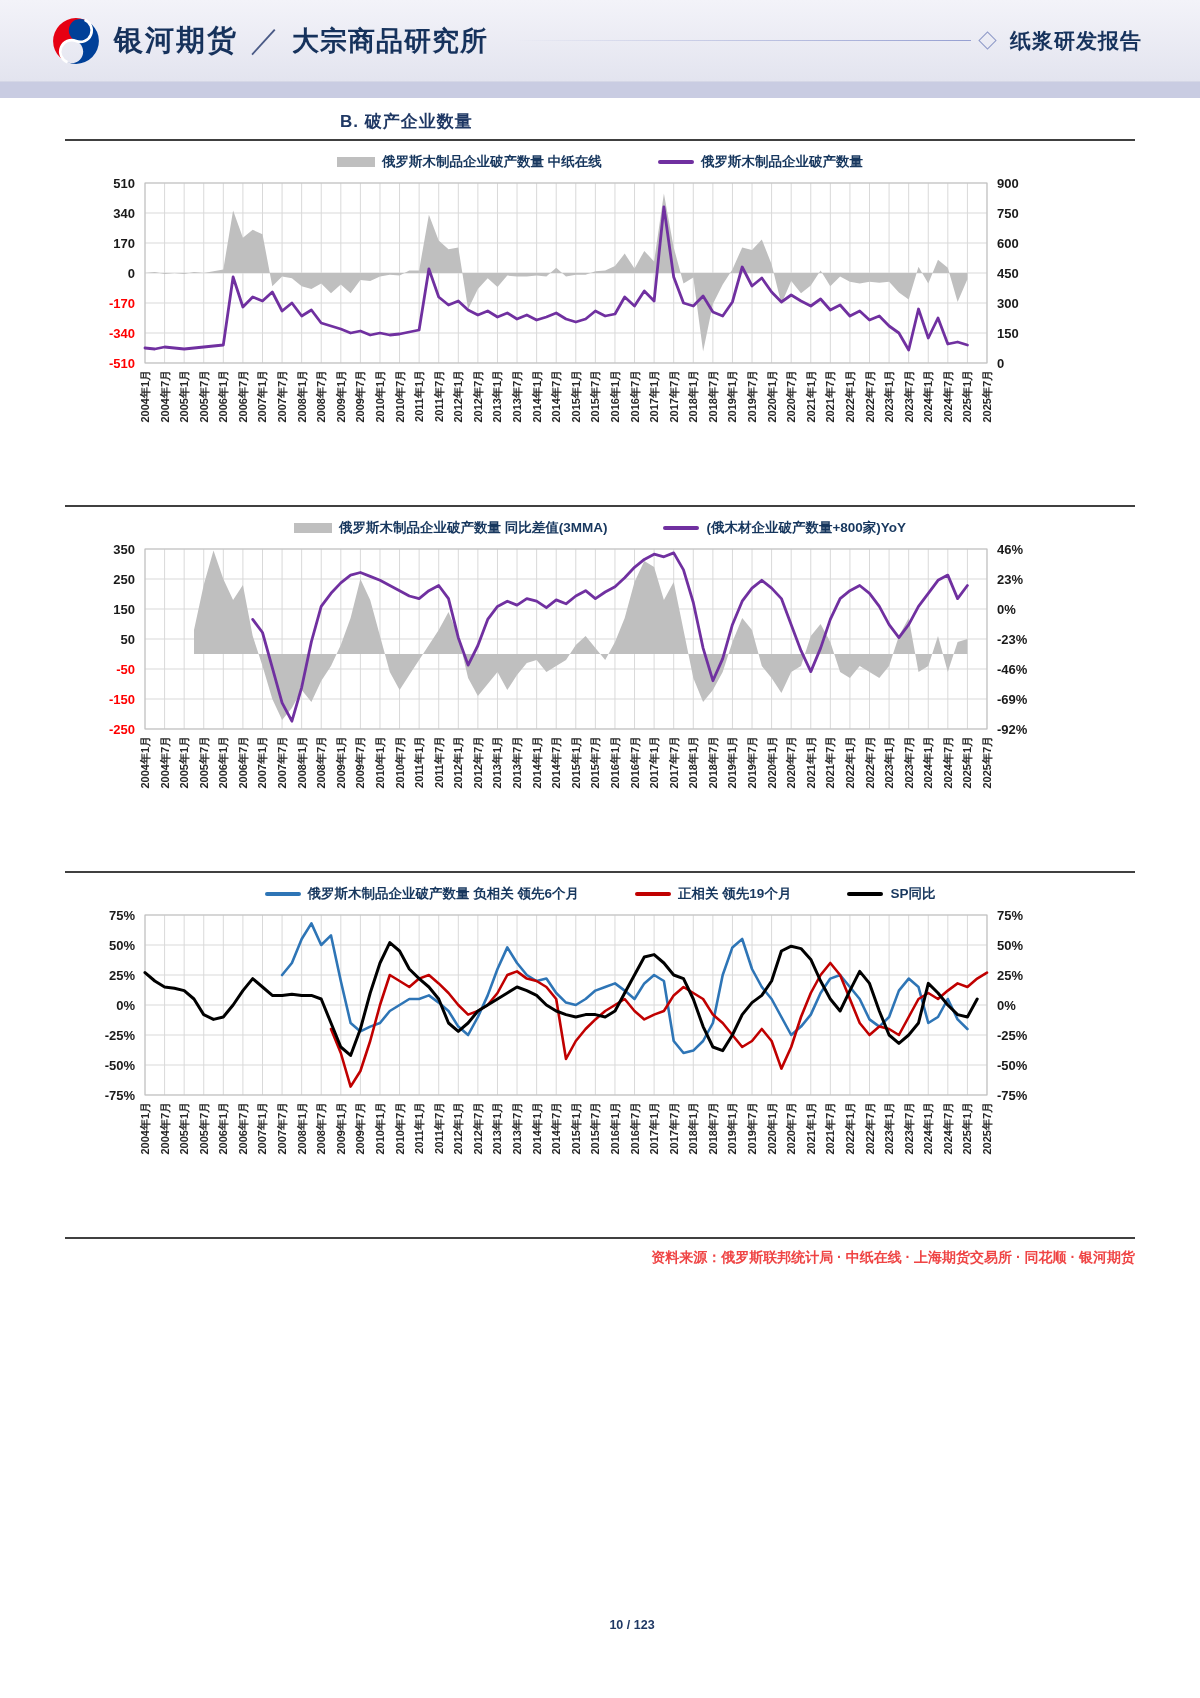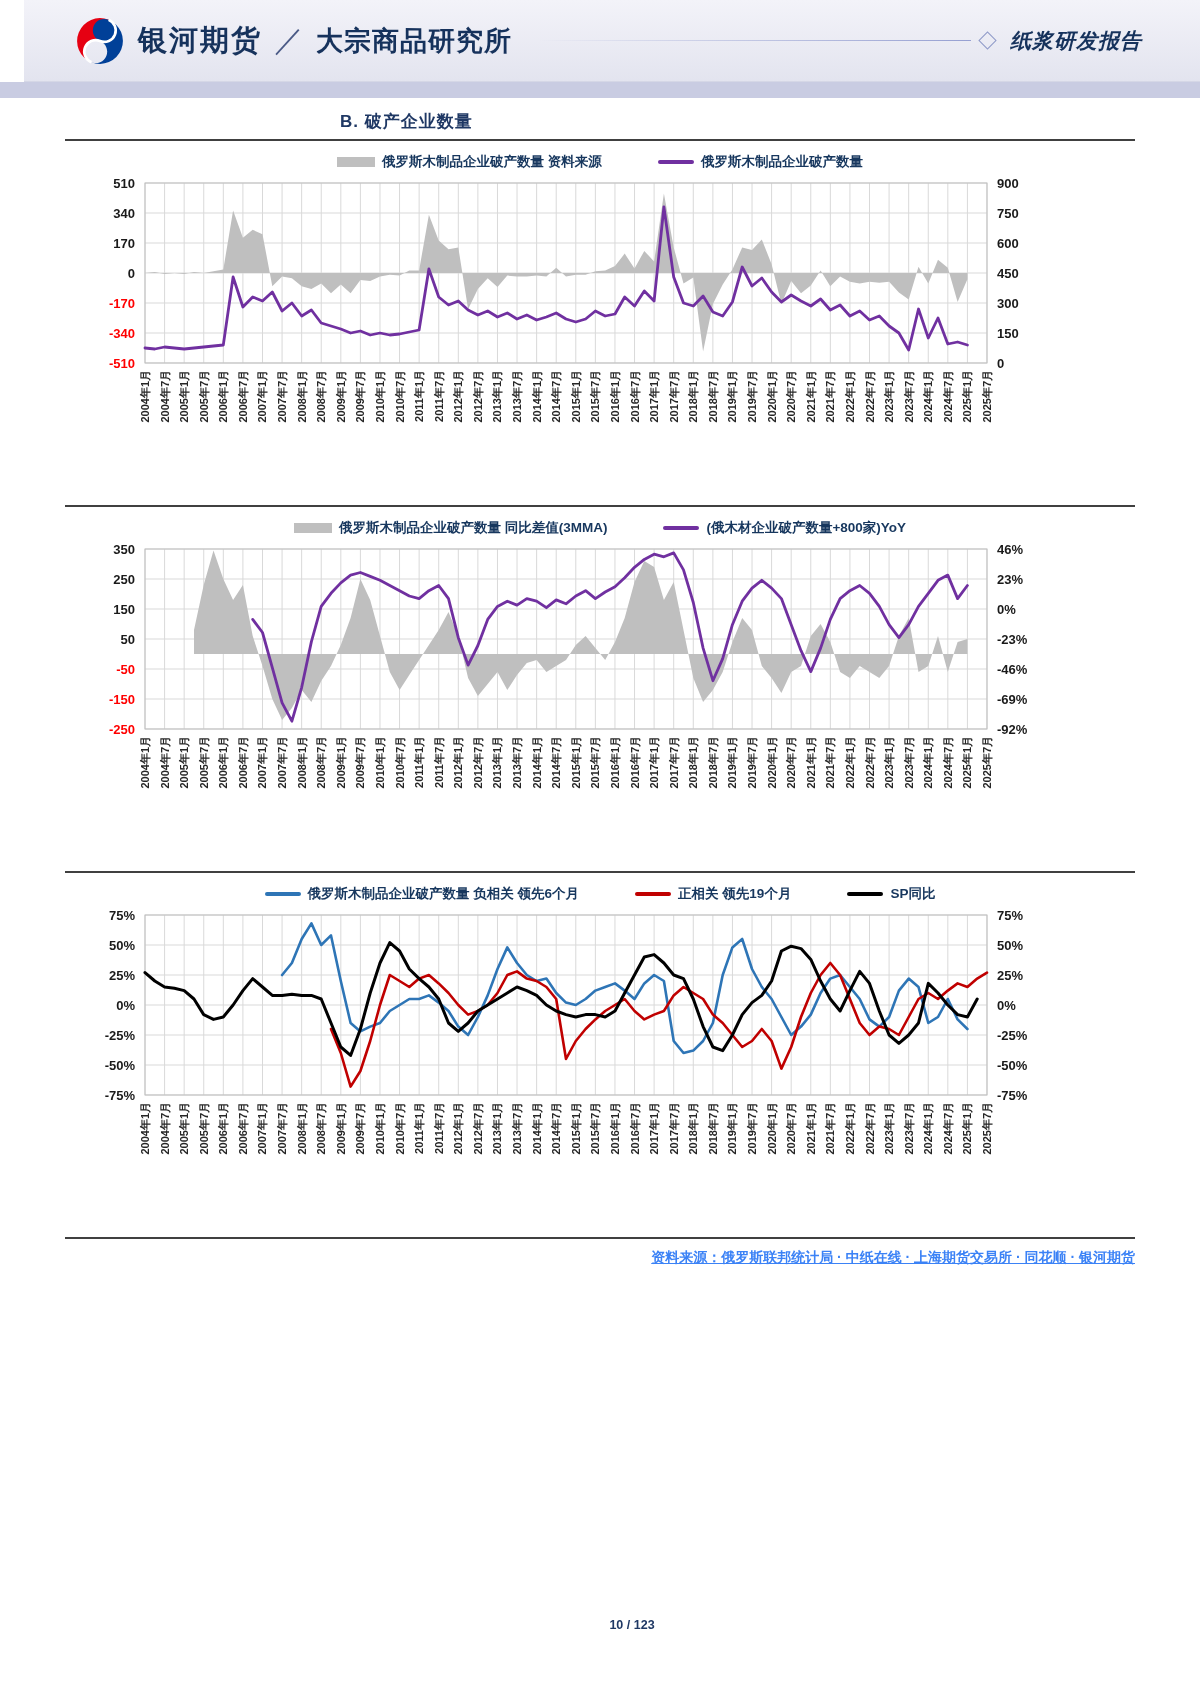--- a/index.html
+++ b/index.html
@@ -6,46 +6,45 @@
   body{
     width:1200px;height:1698px;position:relative;background:#ffffff;
     font-family:"Liberation Sans","DejaVu Sans",sans-serif;
     overflow:hidden;
   }
   
   .header{
     height:82px;background:linear-gradient(#f3f3f9,#e3e4ef);
     display:flex;align-items:center;padding:0 58px 0 52px;box-sizing:border-box;
     border-bottom:1px solid #d5d7e6;
-    margin-left:24px;
   }
   .logo{width:48px;height:48px;flex:0 0 auto;margin-right:14px;}
   .brand{font-size:29px;font-weight:bold;color:#16325c;letter-spacing:2px;white-space:nowrap;}
   .slash{font-size:30px;color:#4a5a86;margin:0 12px;font-weight:normal;}
   .dept{font-size:27px;font-weight:bold;color:#16325c;letter-spacing:1px;white-space:nowrap;}
   .hline{flex:1 1 auto;height:1px;margin:0 10px 0 26px;
     background:linear-gradient(to right,rgba(150,160,210,0),#96a0d2);}
   .diamond{width:11px;height:11px;border:1.5px solid #8f9ac9;transform:rotate(45deg);
     flex:0 0 auto;margin-right:16px;background:transparent;}
-  .report-type{font-size:21px;font-weight:bold;color:#16325c;white-space:nowrap;letter-spacing:1px;font-style:italic;}
+  .report-type{font-size:21px;font-weight:bold;color:#16325c;white-space:nowrap;letter-spacing:1px;}
   .band{height:16px;background:#c9cce2;}
   
   .content{margin:8px 65px;}
   .section-heading{margin:12px 0 0 275px;font-size:17px;font-weight:bold;color:#1f3864;letter-spacing:1px;}
   .chart-title{margin:14px 0 0 0;font-size:15px;font-weight:bold;color:#1f3864;}
   .title-rule{height:2px;background:#404040;margin-top:6px;}
   .block-sep{height:2px;background:#404040;margin-top:30px;}
   .legend{display:flex;justify-content:center;align-items:center;gap:56px;margin:12px 0 0 0;}
   .legend-item{display:flex;align-items:center;}
   .sw-area{display:inline-block;width:38px;height:10px;}
   .sw-line{display:inline-block;width:36px;height:4px;border-radius:2px;}
   .legend-label{margin-left:7px;font-size:13.5px;font-weight:bold;color:#17375e;}
   .chart-svg{display:block;margin-top:4px;}
   
-  .source-note{margin-top:10px;text-align:right;font-size:14px;font-weight:bold;color:#3b82f6;text-decoration:underline;}
+  .source-note{margin-top:10px;text-align:right;font-size:14px;font-weight:bold;color:#ef4444;}
   .page-number{position:absolute;left:0;top:1618px;width:100%;text-align:center;
     font-size:12.5px;font-weight:bold;color:#1f3864;padding-left:32px;}
 </style>
 </head>
 <body>
 
 <div class="header">
   <svg class="logo" viewBox="0 0 44 44">
     <g transform="rotate(22 22 22)">
       <path d="M22,1 A21,21 0 0 0 22,43 A10.5,10.5 0 0 1 22,22 A10.5,10.5 0 0 0 22,1 Z" fill="#e60012"></path>
@@ -63,21 +62,21 @@
 <div class="band"></div>
 
 <div class="content">
   <div class="section-heading">B.  破产企业数量</div>
 
   <div>
     <div class="title-rule"></div>
     <div class="legend">
         <span class="legend-item">
           <span class="sw-area" style="background: rgb(191, 191, 191);"></span>
-          <span class="legend-label">俄罗斯木制品企业破产数量 资料来源</span>
+          <span class="legend-label">俄罗斯木制品企业破产数量 中纸在线</span>
         </span>
         <span class="legend-item">
           <span class="sw-line" style="background: rgb(112, 48, 160);"></span>
           <span class="legend-label">俄罗斯木制品企业破产数量</span>
         </span>
       </div>
     <svg class="chart-svg" viewBox="0 0 1070 300" width="1070" height="300">
         <line x1="80" y1="8" x2="80" y2="188" stroke="#d9d9d9" stroke-width="1"></line>
         <line x1="99.5813953488372" y1="8" x2="99.5813953488372" y2="188" stroke="#d9d9d9" stroke-width="1"></line>
         <line x1="119.16279069767441" y1="8" x2="119.16279069767441" y2="188" stroke="#d9d9d9" stroke-width="1"></line>

